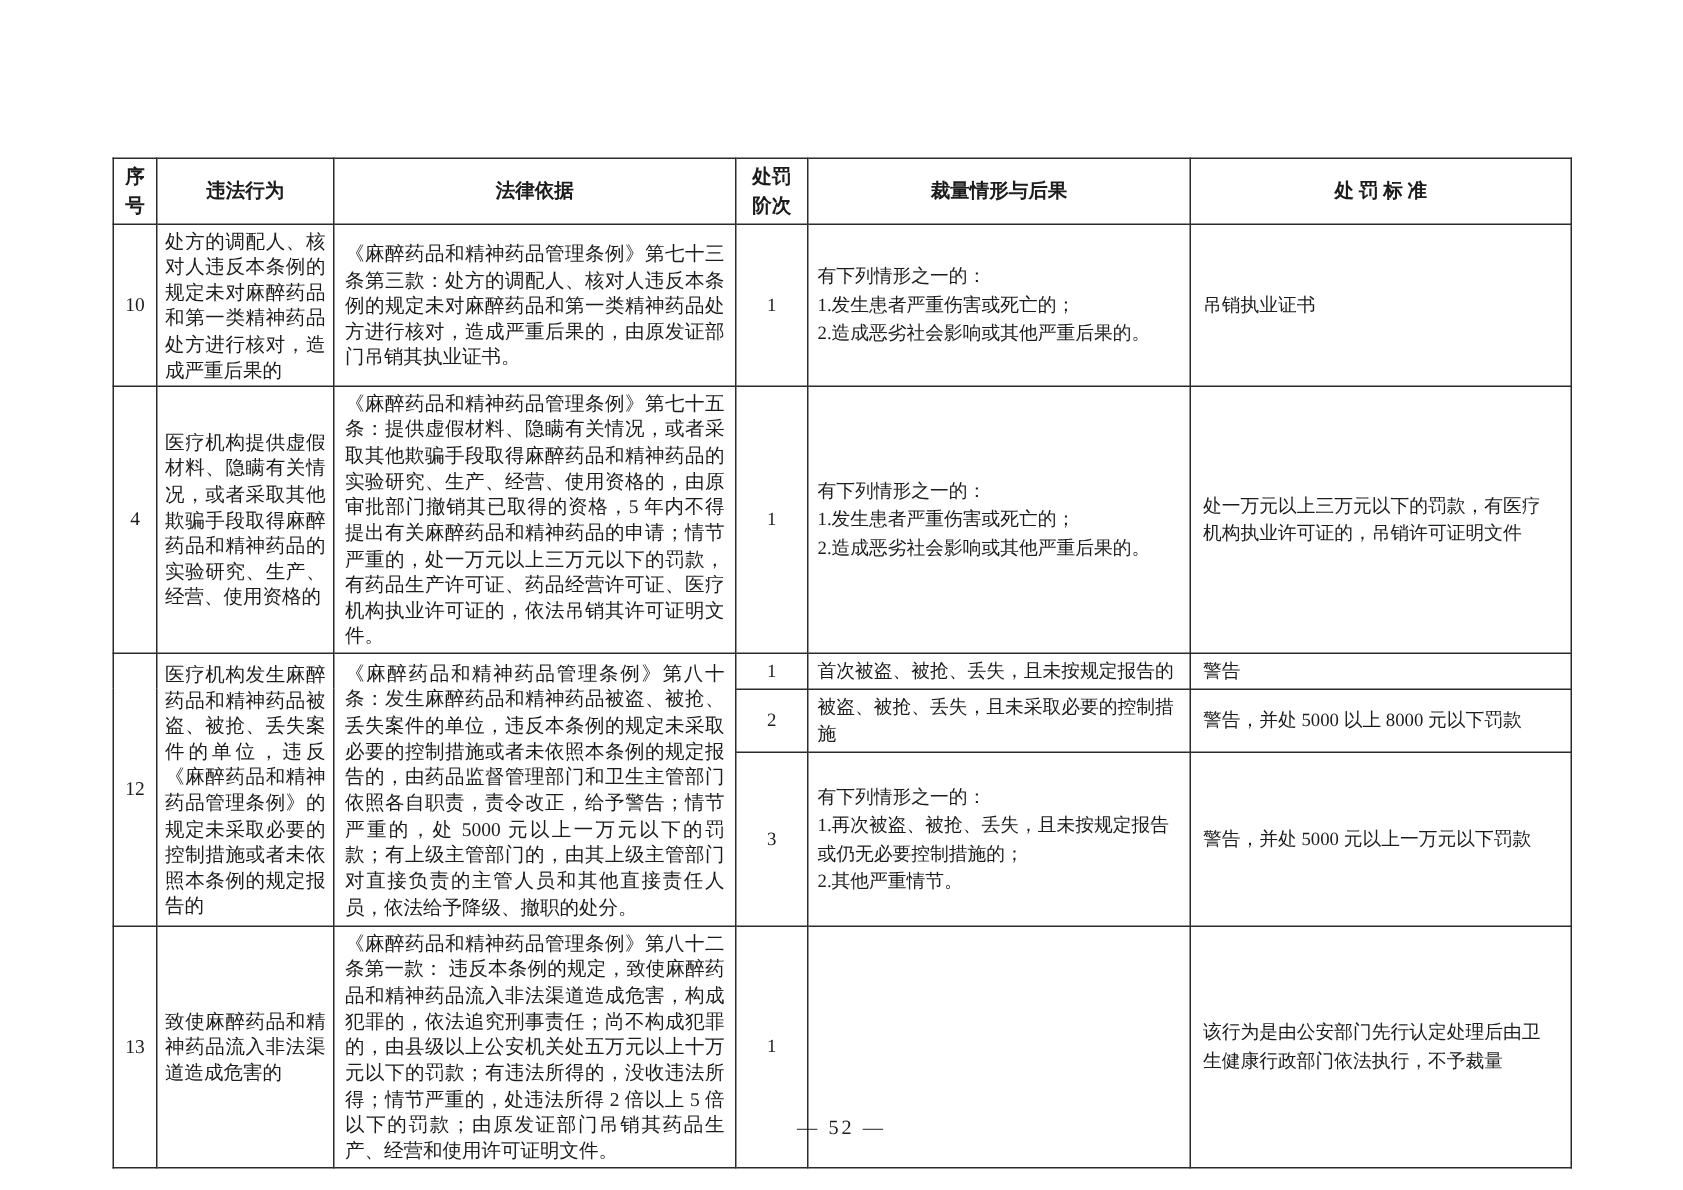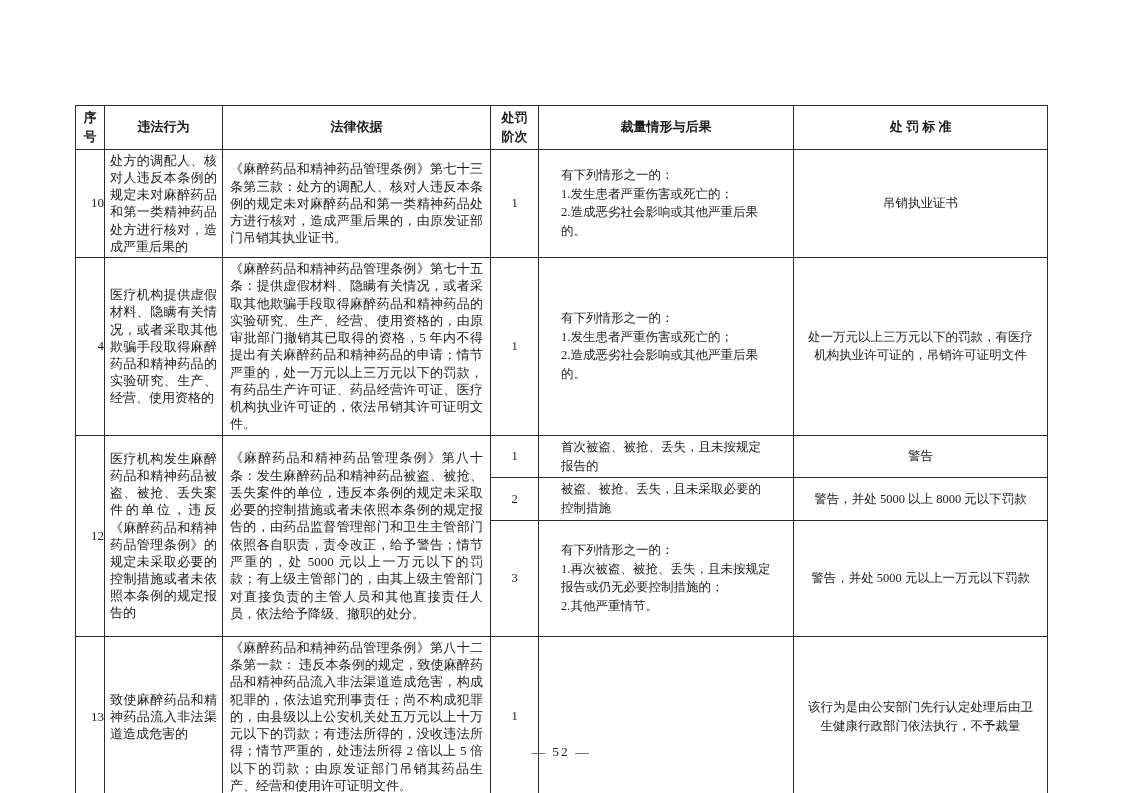--- a/index.html
+++ b/index.html
@@ -38,21 +38,21 @@
     overflow: hidden;
   }
   .penalty-table th {
     font-weight: bold;
     text-align: center;
     white-space: pre-line;
     line-height: 1.45;
     padding: 2px 2px;
   }
   td.c-no {
-    text-align: right;
+    text-align: center;
     padding: 0;
     font-family: Liberation Serif, serif;
   }
   td.c-beh {
     text-align: justify;
     line-height: 1.32;
     padding: 2px 5px;
     margin-top: 47px;
   }
   td.c-law {
@@ -64,24 +64,24 @@
   td.c-tier {
     text-align: center;
     padding: 0;
     font-size: 12.5px;
   }
   td.c-circ {
     text-align: left;
     line-height: 1.5;
     white-space: pre-line;
     font-size: 12.5px;
-    padding: 2px 22px;
+    padding: 2px 6px;
   }
   td.c-std {
-    text-align: center;
+    text-align: left;
     line-height: 1.5;
     font-size: 12.5px;
     padding: 2px 8px;
   }
   .page-number {
     position: absolute;
     top: 744px;
     left: 0;
     width: 100%;
     text-align: center;

